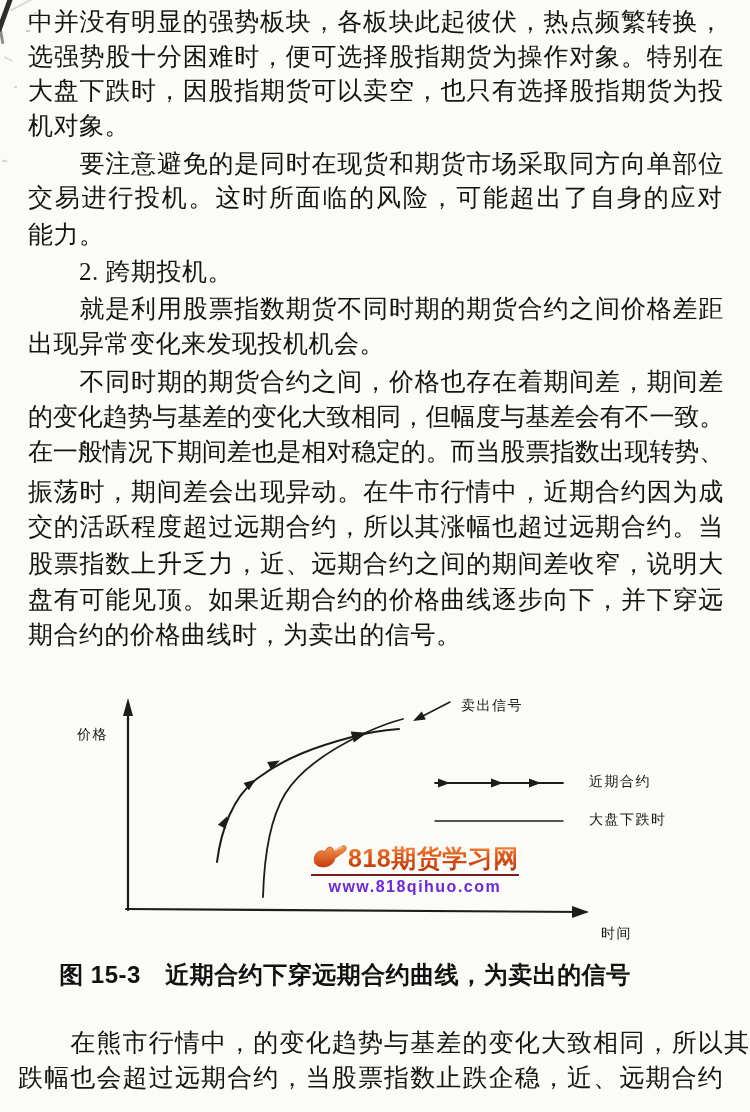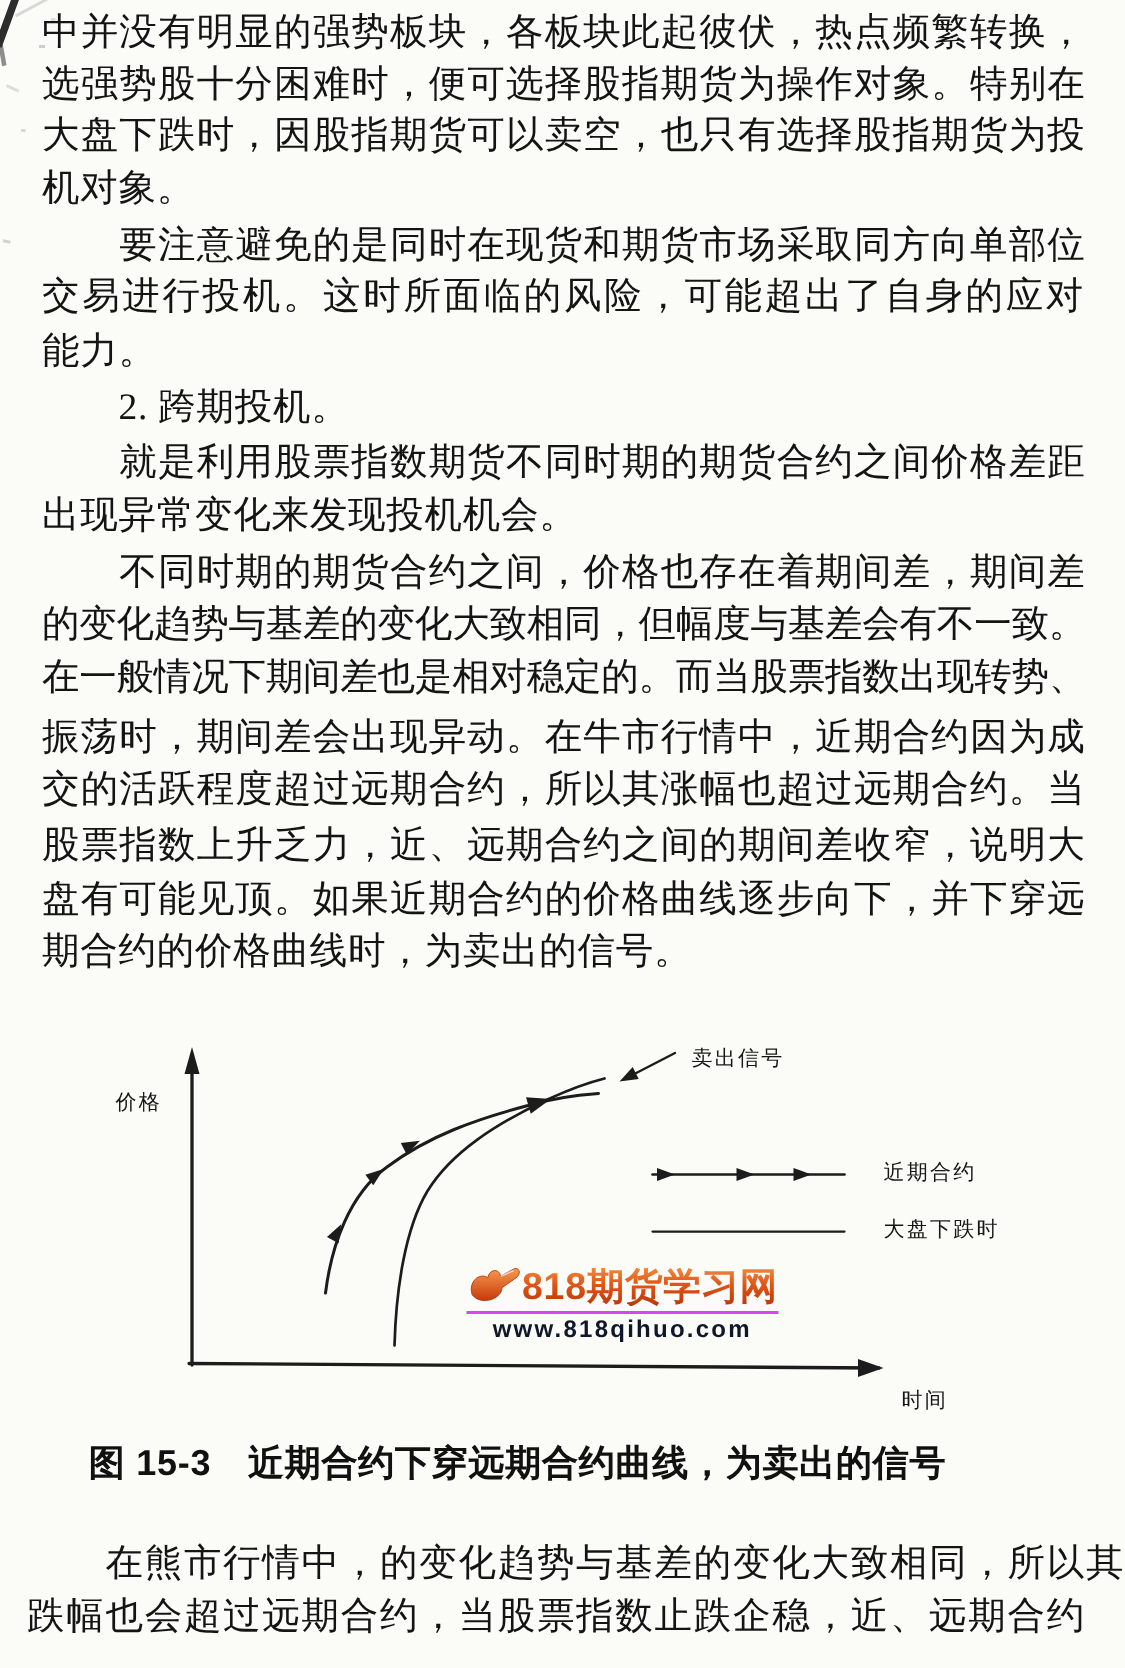--- a/index.html
+++ b/index.html
@@ -26,37 +26,37 @@
   #lab-legend-far{left:589px;top:811px;}
   #caption{
     position:absolute;left:0;top:959px;width:690px;text-align:center;
     font-family:"Liberation Sans","DejaVu Sans",sans-serif;
     font-weight:bold;font-size:24px;color:#111;letter-spacing:0.5px;
     white-space:nowrap;
   }
   #watermark{position:absolute;left:311px;top:843px;}
   .wm-row{
     display:flex;align-items:center;gap:1px;
-    border-bottom:2px solid #d946ef;padding-bottom:2px;
+    border-bottom:2px solid #7f1d1d;padding-bottom:2px;
   }
   .wm-hand{width:36px;height:29px;flex:0 0 auto;}
   .wm-text{
     font-family:"Liberation Sans","DejaVu Sans",sans-serif;
     font-weight:bold;font-size:25px;line-height:26px;color:#d64a10;
     letter-spacing:0.5px;white-space:nowrap;
   }
   @supports (-webkit-background-clip:text){
     .wm-text{
       background:linear-gradient(180deg,#f08a40 0%,#e05415 45%,#b93708 100%);
       -webkit-background-clip:text;background-clip:text;color:transparent;
     }
   }
   .wm-url{
     font-family:"Liberation Sans","DejaVu Sans",sans-serif;
-    font-weight:600;font-size:16px;color:#0f172a;
+    font-weight:600;font-size:16px;color:#6d28d9;
     letter-spacing:1.5px;margin-top:2px;text-align:center;white-space:nowrap;
   }
   .artifact{position:absolute;}
 </style>
 </head>
 <body>
 
 <div id="page">
 
   <div id="text-layer">

